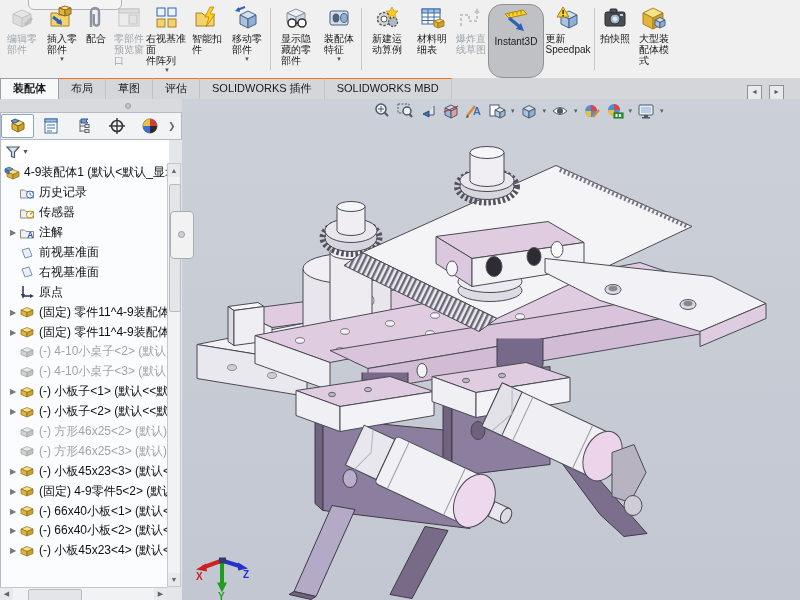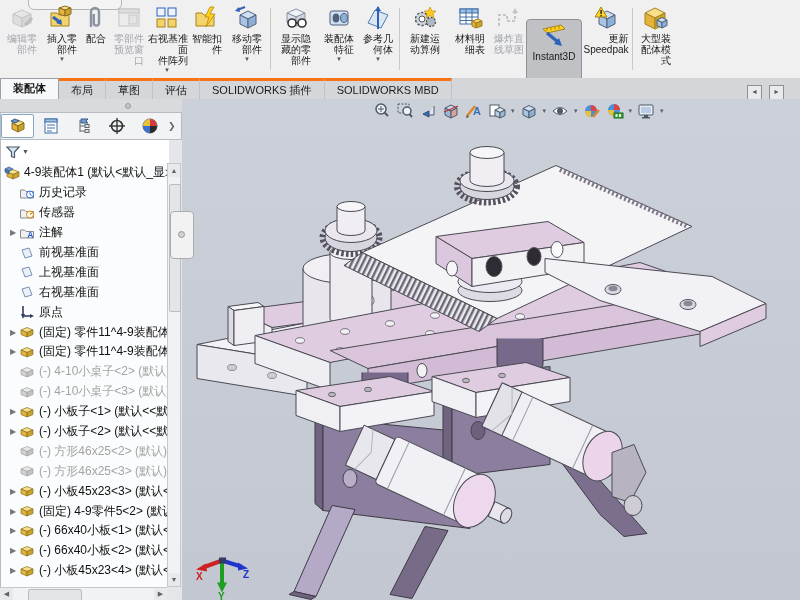--- a/index.html
+++ b/index.html
@@ -7,31 +7,31 @@
        font-family:"Liberation Sans","DejaVu Sans",sans-serif;background:#f0f0f0;
        -webkit-font-smoothing:antialiased;}
   
   #ribbon{position:absolute;left:0;top:0;width:800px;height:78px;background:#f0f0f1;
           border-bottom:1px solid #cfcfcf;display:flex;align-items:stretch;}
   #qat{position:absolute;left:28px;top:-4px;width:92px;height:12px;border:1px solid #b5b5b5;
        border-radius:0 0 6px 6px;background:#f4f4f4;}
   .rbtn{display:flex;flex-direction:column;align-items:center;padding-top:5px;box-sizing:border-box;
         height:78px;position:relative;cursor:default;}
   .rbtn .ric{width:26px;height:26px;flex:0 0 auto;}
-  .rbtn .cap{font-size:10px;line-height:11px;text-align:right;white-space:pre-line;margin-top:2px;color:#1a1a1a;}
+  .rbtn .cap{font-size:10px;line-height:11px;text-align:left;white-space:pre-line;margin-top:2px;color:#1a1a1a;}
   .rbtn .drop{font-size:6px;color:#555;margin-top:1px;line-height:6px;}
   .rbtn.dis .cap{color:#a2a6ab;}
   .rbtn.dis .ric{filter:grayscale(1) opacity(.5);}
-  .rbtn.active{background:#bfc1c4;border:1px solid #8f9194;border-radius:4px;margin-top:19px;height:74px;padding-top:3px;}
+  .rbtn.active{background:#bfc1c4;border:1px solid #8f9194;border-radius:14px;margin-top:4px;height:74px;padding-top:3px;}
   .rsep{width:1px;background:#c9c9c9;margin:8px 2px;}
   
   #tabbar{position:absolute;left:0;top:78px;width:800px;height:21px;background:#d4d6da;
           border-bottom:1px solid #a9adb2;display:flex;}
   .tab{padding:0 12px;line-height:19px;font-size:11px;color:#1a1a1a;border-right:1px solid #bfc3c7;
-       border-top:3px solid #f97316;cursor:default;}
+       border-top:1px solid #f97316;cursor:default;}
   .tab.active{background:#f7f8f9;border:1px solid #9aa0a6;border-bottom:1px solid #f7f8f9;
               margin-bottom:-1px;font-weight:bold;}
   .tabscroll{position:absolute;top:7px;width:13px;height:13px;border:1px solid #8e9296;background:#e9eaec;
              font-size:8px;line-height:12px;text-align:center;color:#555;cursor:default;}
   
   #panel{position:absolute;left:0;top:99px;width:182px;height:501px;background:#e4e6ea;}
   #panel-strip{position:absolute;left:0;top:0;width:182px;height:13px;background:#d8dadd;}
   #panel-strip .dot{position:absolute;left:125px;top:4px;width:6px;height:6px;border-radius:50%;
                     background:#c2c4c8;border:1px solid #9a9ca0;box-sizing:border-box;}
   #ptabs{position:absolute;left:0;top:13px;width:182px;height:28px;background:#f2f3f5;
@@ -203,32 +203,20 @@
           <rect x="4" y="6" width="18" height="14" rx="2" fill="#cfe0f2" stroke="#50617a"></rect>
           <ellipse cx="10" cy="13" rx="3.4" ry="4.5" fill="#50617a"></ellipse>
           <ellipse cx="18" cy="13" rx="3.4" ry="4.5" fill="#8fb0d6" stroke="#50617a"></ellipse>
         </svg>
     </span>
     <span class="cap">装配体
 特征</span>
     <span class="drop">▼</span>
   </div>
 
-  <div class="rbtn" style="width:38px">
-    <span class="ric">
-      <svg viewBox="0 0 26 26">
-          <polygon points="3,18 10,5 23,10 16,23" fill="#d8e6f5" stroke="#3f6ea8" opacity="0.9"></polygon>
-          <line x1="13" y1="2" x2="13" y2="24" stroke="#2d62b8" stroke-width="2"></line>
-          <polygon points="13,1 10,6 16,6" fill="#2d62b8"></polygon>
-        </svg>
-    </span>
-    <span class="cap">参考几
-何体</span>
-    <span class="drop">▼</span>
-  </div>
 
   <div class="rsep"></div>
 
   <div class="rbtn" style="width:46px">
     <span class="ric">
       <svg viewBox="0 0 26 26">
           <circle cx="10" cy="14" r="6.5" fill="#cfd6de" stroke="#555" stroke-width="1.4" stroke-dasharray="2.5,1.6"></circle>
           <circle cx="10" cy="14" r="3" fill="#fff" stroke="#555"></circle>
           <circle cx="19" cy="17" r="4.5" fill="#aeb8c4" stroke="#555" stroke-width="1.3" stroke-dasharray="2,1.4"></circle>
           <polygon points="18,2 20,6 24,6 21,9 22,13 18,10.5 14,13 15,9 12,6 16,6" fill="#ffc91e" stroke="#b8860b" stroke-width="0.6"></polygon>
@@ -293,20 +281,32 @@
           <rect x="7.3" y="5" width="1.6" height="4" fill="#333"></rect>
           <rect x="7.3" y="10" width="1.6" height="1.5" fill="#333"></rect>
         </svg>
     </span>
     <span class="cap">更新
 Speedpak</span>
   </div>
 
   <div class="rsep"></div>
 
+  <div class="rbtn" style="width:36px">
+    <span class="ric">
+      <svg viewBox="0 0 26 26">
+          <rect x="3" y="7" width="20" height="14" rx="2" fill="#4a4f55" stroke="#2a2d31"></rect>
+          <rect x="8" y="4" width="7" height="4" rx="1" fill="#4a4f55" stroke="#2a2d31"></rect>
+          <circle cx="13" cy="14" r="5" fill="#9fb6c9" stroke="#2a2d31"></circle>
+          <circle cx="13" cy="14" r="2.4" fill="#dde8f0"></circle>
+          <rect x="18" y="9" width="3" height="2" fill="#c8ccd0"></rect>
+        </svg>
+    </span>
+    <span class="cap">拍快照</span>
+  </div>
 
   <div class="rbtn" style="width:42px">
     <span class="ric">
       <svg viewBox="0 0 26 26">
           <polygon points="2,8 12,3 22,8 12,13" fill="#f7e08a" stroke="#a8821e"></polygon>
           <polygon points="2,8 12,13 12,24 2,19" fill="#e3b33c" stroke="#a8821e"></polygon>
           <polygon points="12,13 22,8 22,19 12,24" fill="#caa22e" stroke="#a8821e"></polygon>
           <polygon points="14,15 19,12.5 24,15 19,17.5" fill="#cfe0f2" stroke="#50617a"></polygon>
           <polygon points="14,15 19,17.5 19,23 14,20.5" fill="#a9c4e2" stroke="#50617a"></polygon>
           <polygon points="19,17.5 24,15 24,20.5 19,23" fill="#8fb0d6" stroke="#50617a"></polygon>
@@ -702,27 +702,20 @@
         <svg class="ticon">
           <use href="#s-plane"></use>
         </svg>
         <span class="tl">前视基准面</span>
       </div>
     <div class="trow child">
         <span class="exp"></span>
         <svg class="ticon">
           <use href="#s-plane"></use>
         </svg>
-        <span class="tl">上视基准面</span>
-      </div>
-    <div class="trow child">
-        <span class="exp"></span>
-        <svg class="ticon">
-          <use href="#s-plane"></use>
-        </svg>
         <span class="tl">右视基准面</span>
       </div>
     <div class="trow child">
         <span class="exp"></span>
         <svg class="ticon">
           <use href="#s-origin"></use>
         </svg>
         <span class="tl">原点</span>
       </div>
     <div class="trow child">

